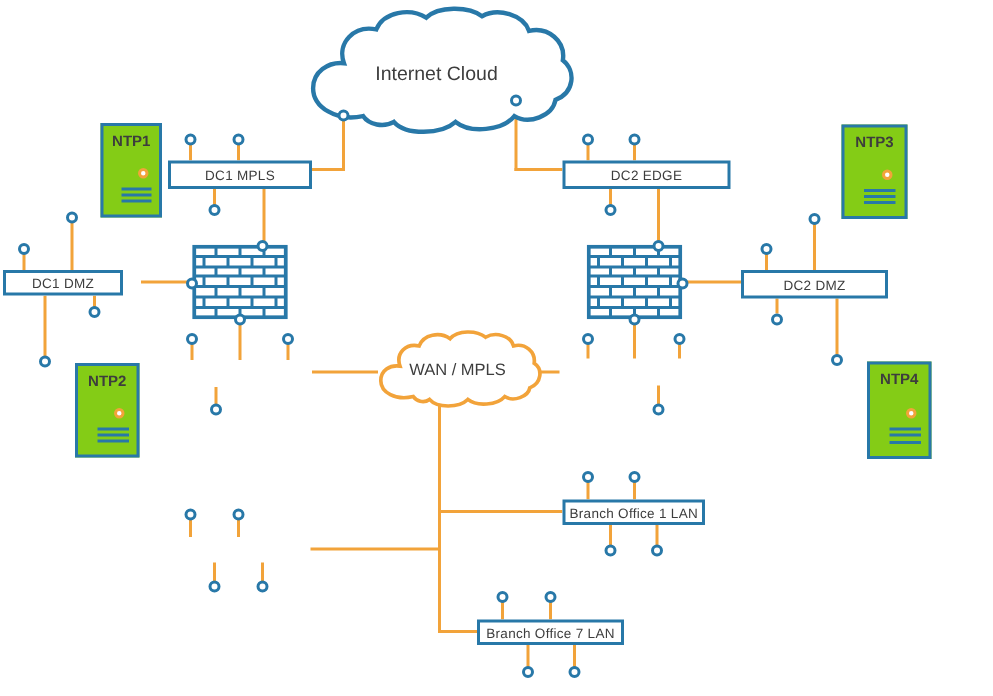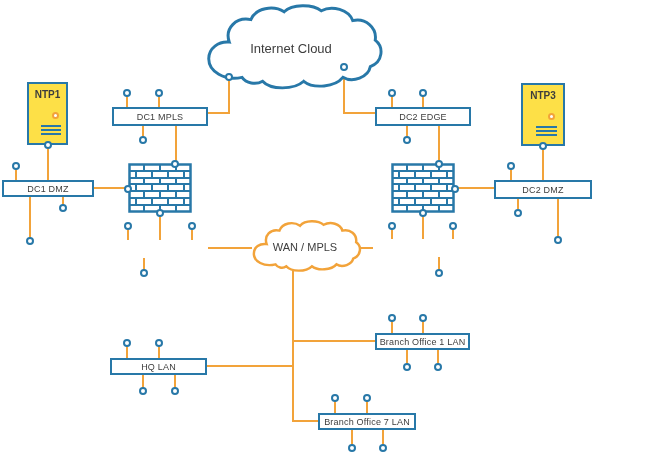--- a/index.html
+++ b/index.html
@@ -16,21 +16,21 @@
   i.v,i.h{position:absolute;display:block;background:var(--orange);z-index:1;}
   i.v{width:2px;}
   i.h{height:2px;}
   i.c{position:absolute;display:block;width:4px;height:4px;background:#fff;
       border:2px solid var(--blue);border-radius:50%;z-index:4;}
   
   .seg{position:absolute;box-sizing:border-box;background:#fff;border:2px solid var(--blue);
        display:flex;align-items:center;justify-content:center;z-index:2;
        font-size:9px;letter-spacing:.2px;color:var(--text);white-space:nowrap;}
   
-  .server{position:absolute;box-sizing:border-box;background:#fde047;border:2px solid var(--blue);z-index:2;}
+  .server{position:absolute;box-sizing:border-box;background:#84cc16;border:2px solid var(--blue);z-index:2;margin-left:40px;}
   .server .slabel{position:absolute;top:5px;left:0;right:0;text-align:center;
                   font-size:10px;font-weight:700;color:var(--text);}
   .server .led{position:absolute;left:62%;top:47%;width:3px;height:3px;background:#fff;
                border:2px solid var(--orange);border-radius:50%;}
   .server .bar{position:absolute;left:33%;width:53%;height:2px;background:var(--blue);}
   
   .cloudwrap{position:absolute;z-index:2;}
   .cloudwrap svg{display:block;}
   .cloudlabel{position:absolute;left:0;right:0;top:0;bottom:0;display:flex;
               align-items:center;justify-content:center;color:var(--text);}
@@ -125,42 +125,53 @@
     <path d="M2,8H62 M2,15H62 M2,21H62 M2,28H62 M2,35H62 M2,42H62 M16,2V8 M32,2V8 M48,2V8 M8,8V15 M24,8V15 M40,8V15 M56,8V15 M16,15V21 M32,15V21 M48,15V21 M8,21V28 M24,21V28 M40,21V28 M56,21V28 M16,28V35 M32,28V35 M48,28V35 M8,35V42 M24,35V42 M40,35V42 M56,35V42 M16,42V48 M32,42V48 M48,42V48"></path>
   </svg>
 
   <div class="server" style="left:27px;top:82px;width:41px;height:63px">
     <div class="slabel">NTP1</div>
     <i class="led"></i>
     <i class="bar" style="top:69%"></i>
     <i class="bar" style="top:76%"></i>
     <i class="bar" style="top:83%"></i>
   </div>
+  <div class="server" style="left:10px;top:242px;width:43px;height:63px">
+    <div class="slabel">NTP2</div>
+    <i class="led"></i>
+    <i class="bar" style="top:69%"></i>
+    <i class="bar" style="top:76%"></i>
+    <i class="bar" style="top:83%"></i>
+  </div>
   <div class="server" style="left:521px;top:83px;width:44px;height:63px">
     <div class="slabel">NTP3</div>
     <i class="led"></i>
     <i class="bar" style="top:69%"></i>
     <i class="bar" style="top:76%"></i>
     <i class="bar" style="top:83%"></i>
   </div>
+  <div class="server" style="left:538px;top:241px;width:43px;height:65px">
+    <div class="slabel">NTP4</div>
+    <i class="led"></i>
+    <i class="bar" style="top:69%"></i>
+    <i class="bar" style="top:76%"></i>
+    <i class="bar" style="top:83%"></i>
+  </div>
 
   <div class="seg" style="left:112px;top:107px;width:96px;height:19px">
     <span>DC1 MPLS</span>
   </div>
-  <div class="seg" style="left:375px;top:107px;width:96px;height:19px">
+  <div class="seg" style="left:375px;top:107px;width:112px;height:19px">
     <span>DC2 EDGE</span>
   </div>
-  <div class="seg" style="left:2px;top:180px;width:92px;height:17px">
+  <div class="seg" style="left:2px;top:180px;width:80px;height:17px">
     <span>DC1 DMZ</span>
   </div>
   <div class="seg" style="left:494px;top:180px;width:98px;height:19px">
     <span>DC2 DMZ</span>
-  </div>
-  <div class="seg" style="left:110px;top:358px;width:97px;height:17px">
-    <span>HQ LAN</span>
   </div>
   <div class="seg" style="left:375px;top:333px;width:95px;height:17px">
     <span>Branch Office 1 LAN</span>
   </div>
   <div class="seg" style="left:318px;top:413px;width:98px;height:17px">
     <span>Branch Office 7 LAN</span>
   </div>
 
   <i class="c" style="left:225px;top:73px"></i>
   <i class="c" style="left:123px;top:89px"></i>

